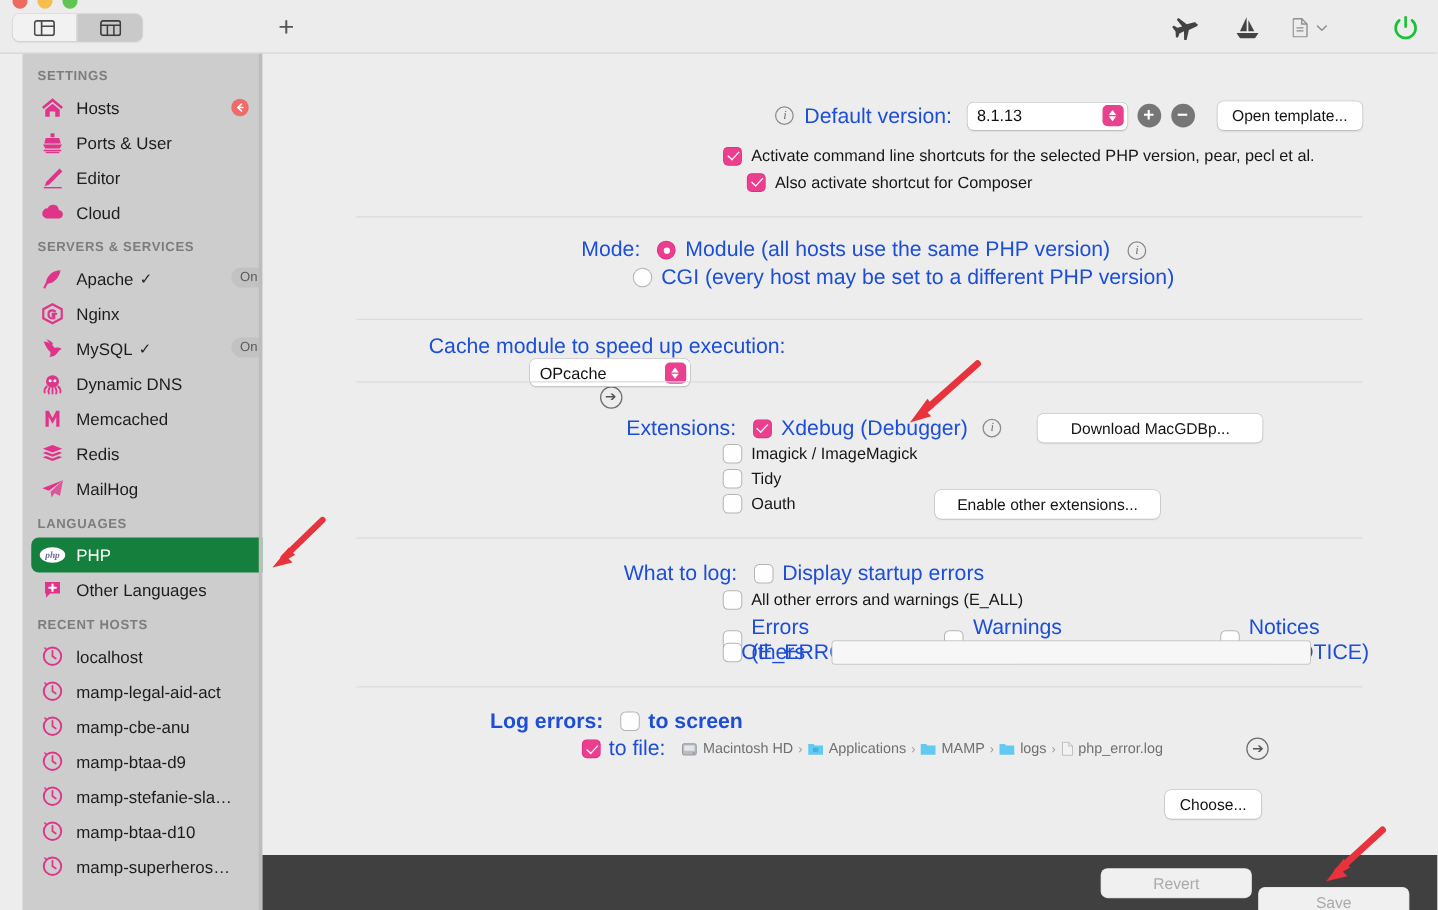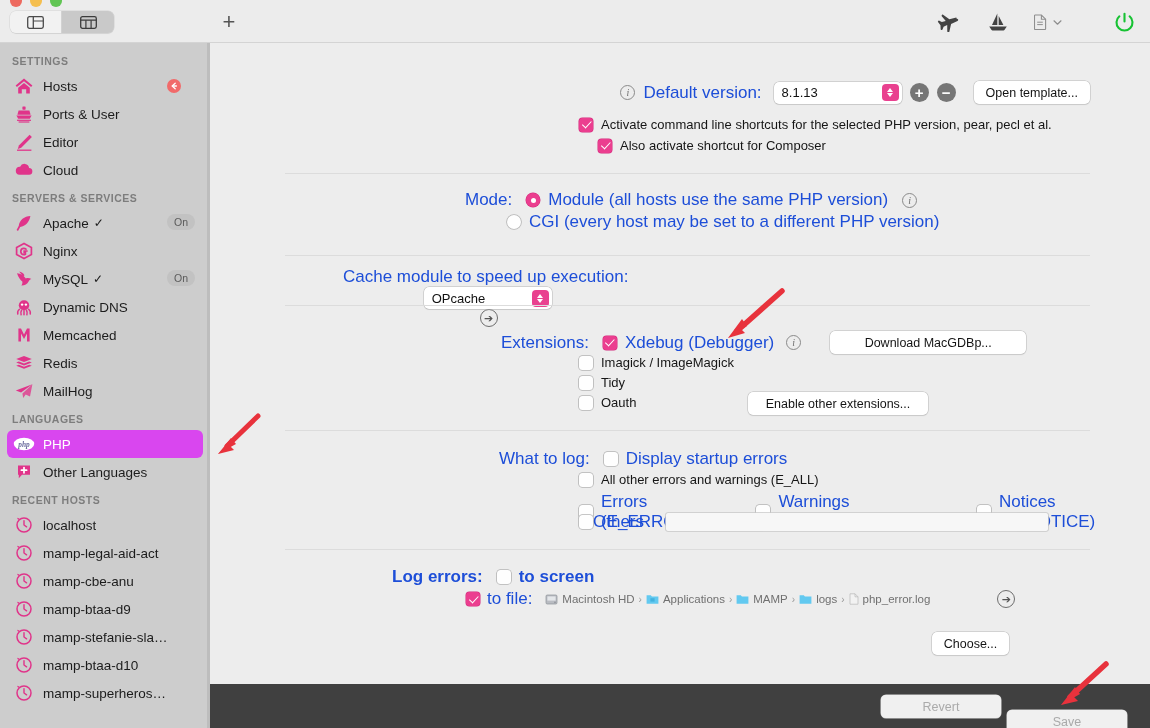--- a/index.html
+++ b/index.html
@@ -46,37 +46,37 @@
     font-size: 22px; color: #555; font-weight: 300; line-height: 1;
   }
 
   .tb-right { position: absolute; top: 9px; right: 12px; display: flex; align-items: center; gap: 22px; }
   .tb-icon { width: 28px; height: 26px; display: flex; align-items: center; justify-content: center; }
   .tb-icon.doc { gap: 3px; }
   .power-btn { margin-left: 26px; }
 
   
   .sidebar {
-    position: absolute; top: 43px; left: 0; width: 210px; height: 685px;
+    position: absolute; top: 43px; left: 18px; width: 210px; height: 685px;
     background: #cdcdcd;
     overflow: hidden;
   }
   .sb-section {
     font-size: 10.5px; font-weight: bold; letter-spacing: 0.5px;
     color: #7d7d7d; padding: 8px 0 5px 12px; text-transform: uppercase;
   }
   .sb-section.first { padding-top: 12px; }
   .sb-item {
     position: relative;
     display: flex; align-items: center;
     height: 28px; margin: 0 7px; padding: 0 6px;
     border-radius: 6px;
     font-size: 13.5px; color: #1c1c1c;
   }
-  .sb-item.selected { background: #d946ef; color: #fff; }
+  .sb-item.selected { background: #15803d; color: #fff; }
   .sb-ico {
     width: 22px; height: 20px; margin-right: 8px;
     display: flex; align-items: center; justify-content: center; flex: none;
   }
   .sb-label { white-space: nowrap; overflow: hidden; }
   .sb-check { margin-left: 5px; font-size: 12px; color: #1c1c1c; }
   .sb-badge {
     position: absolute; right: 8px; top: 5px;
     background: #c2c2c2; color: #5a5a5a;
     font-size: 10.5px; border-radius: 8px; padding: 2px 7px 2px 7px;
@@ -569,21 +569,21 @@
       <div class="go-btn" style="margin-left:6px">➔</div>
     </div>
 
     <div class="sep" style="top:262px;"></div>
 
     <div class="row" style="top:288px; left:291px; gap:8px;">
       <span class="lbl">Extensions:</span>
       <span class="cb on" style="margin-left:6px"></span>
       <span class="lbl">Xdebug (Debugger)</span>
       <span class="info-i" style="margin-left:4px">i</span>
-      <div class="btn" style="margin-left:21px; width:196px;">
+      <div class="btn" style="margin-left:21px; width:180px;">
         <span>Download MacGDBp...</span>
       </div>
     </div>
     <div class="row cb-row" style="top:312px; left:369px;">
       <span class="cb"></span>
       <span>Imagick / ImageMagick</span>
     </div>
     <div class="row cb-row" style="top:332px; left:369px;">
       <span class="cb"></span>
       <span>Tidy</span>

